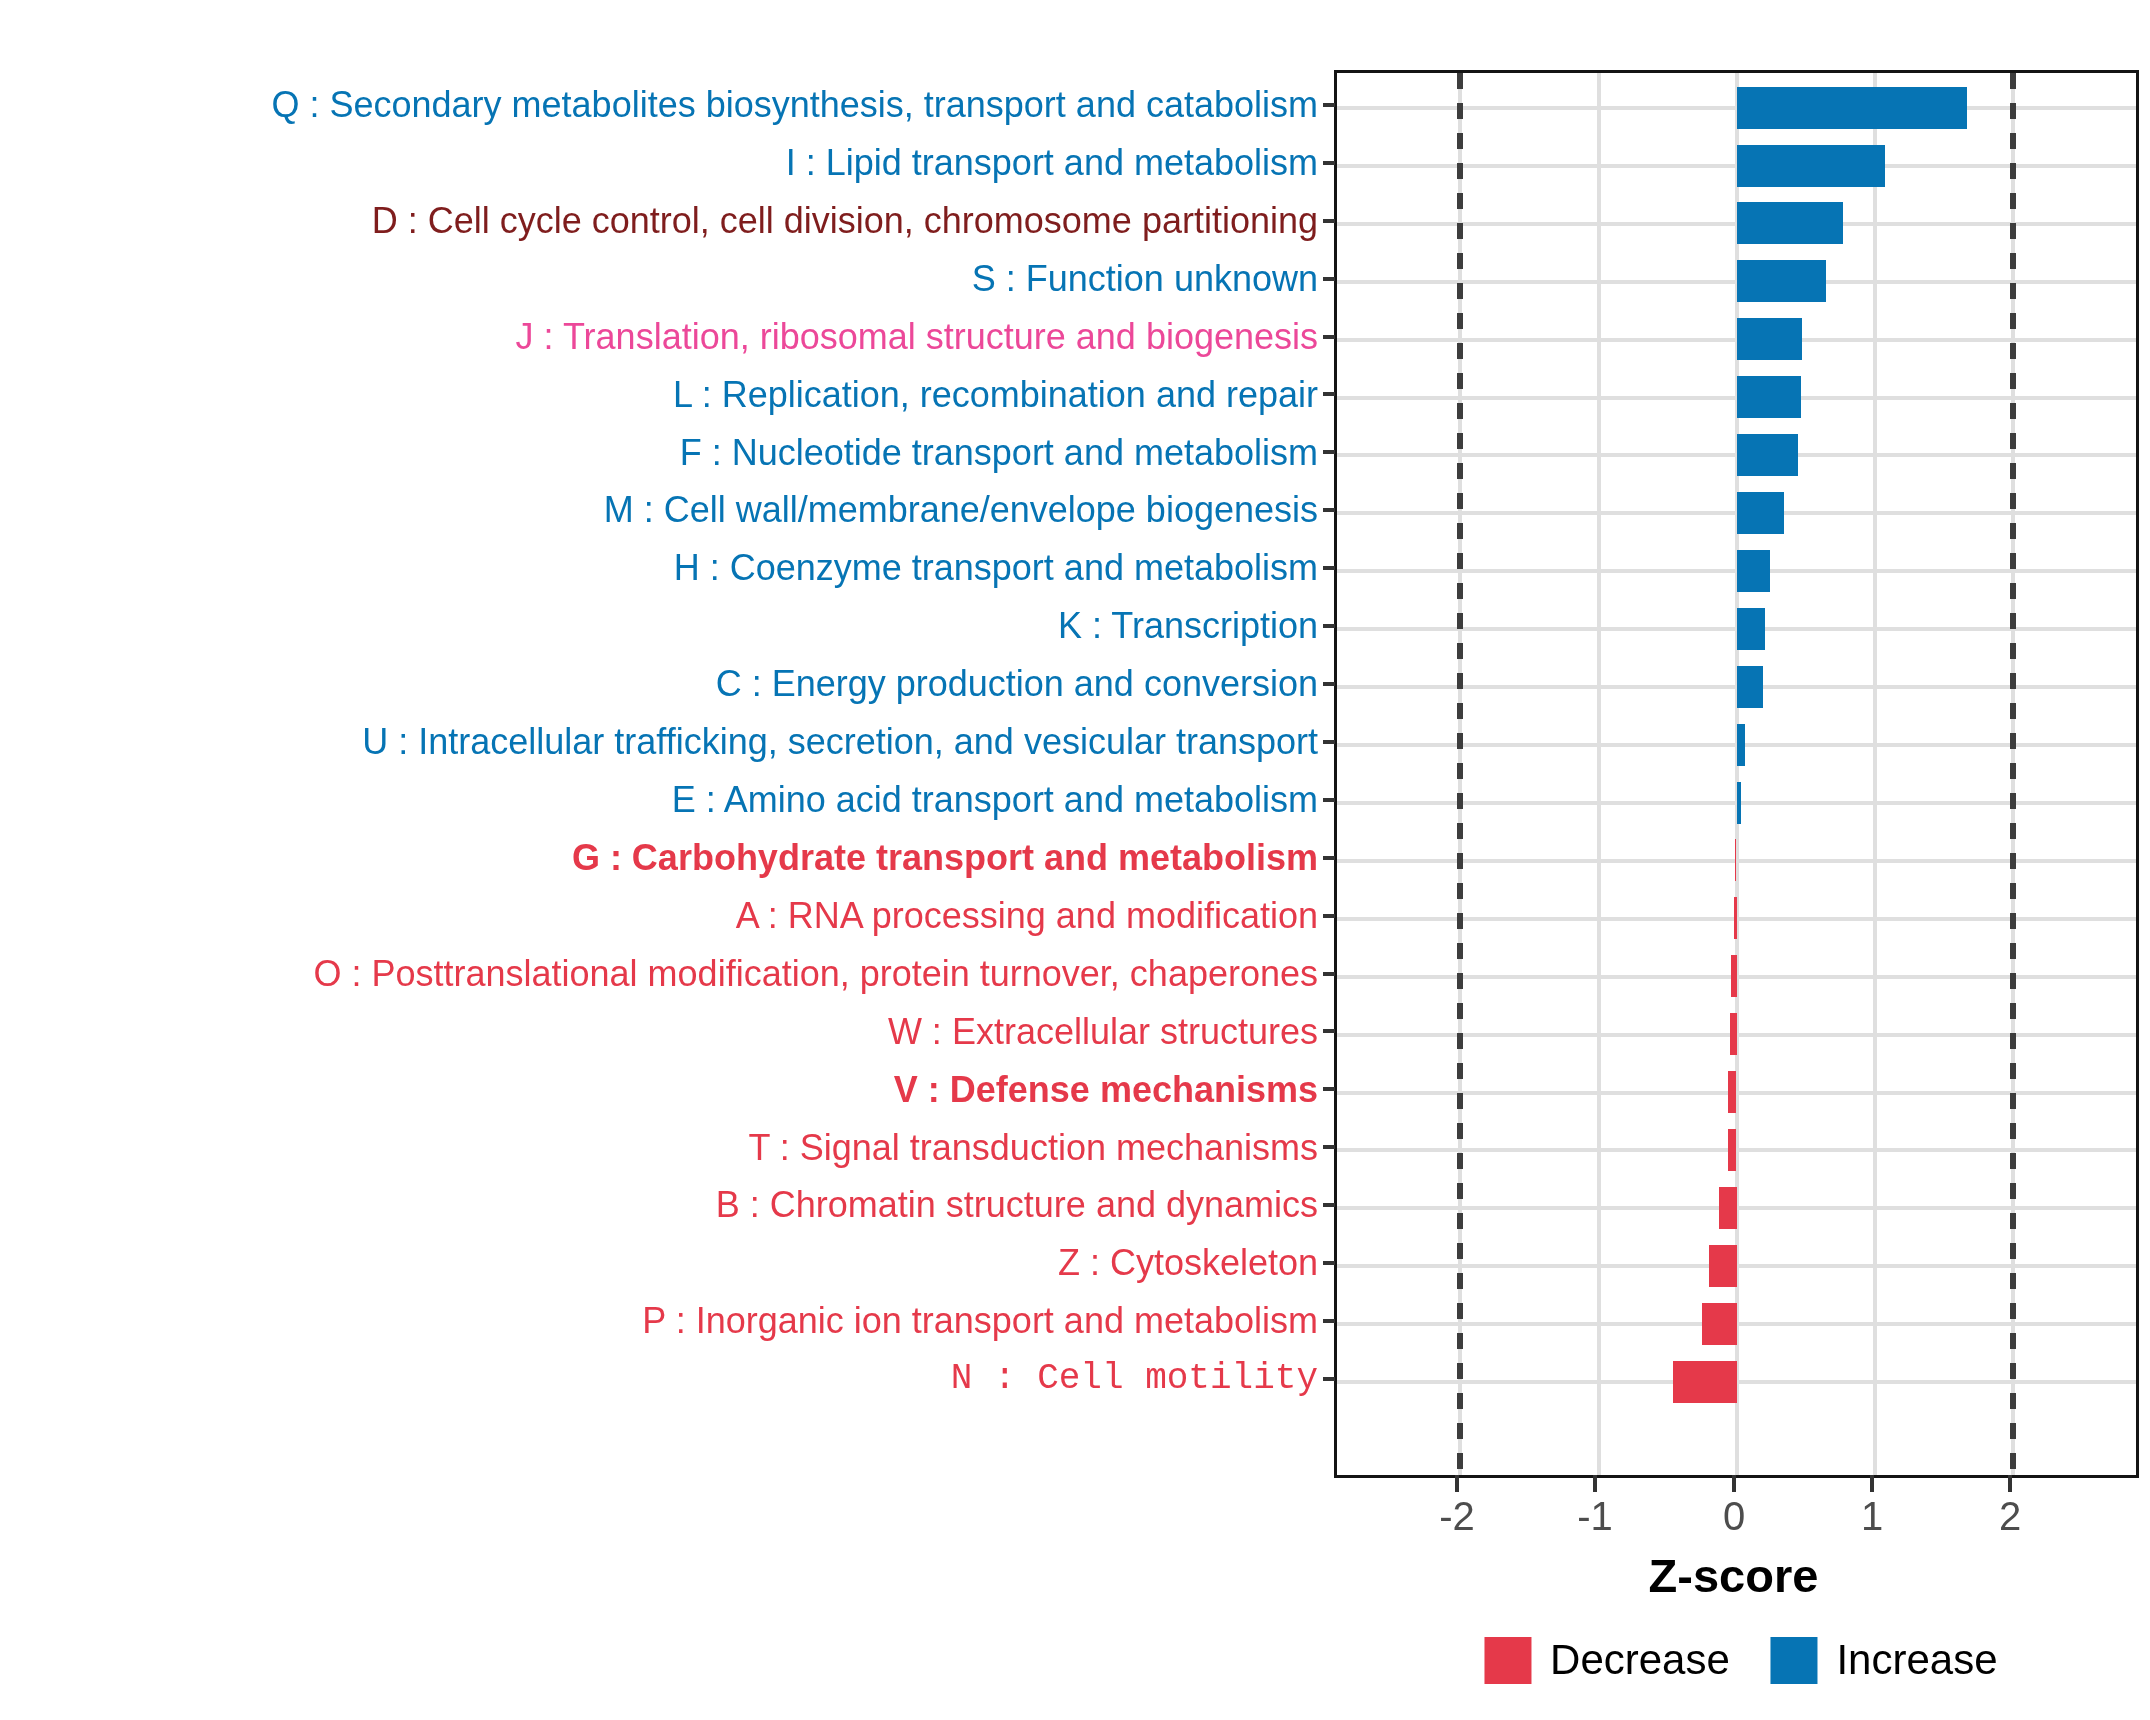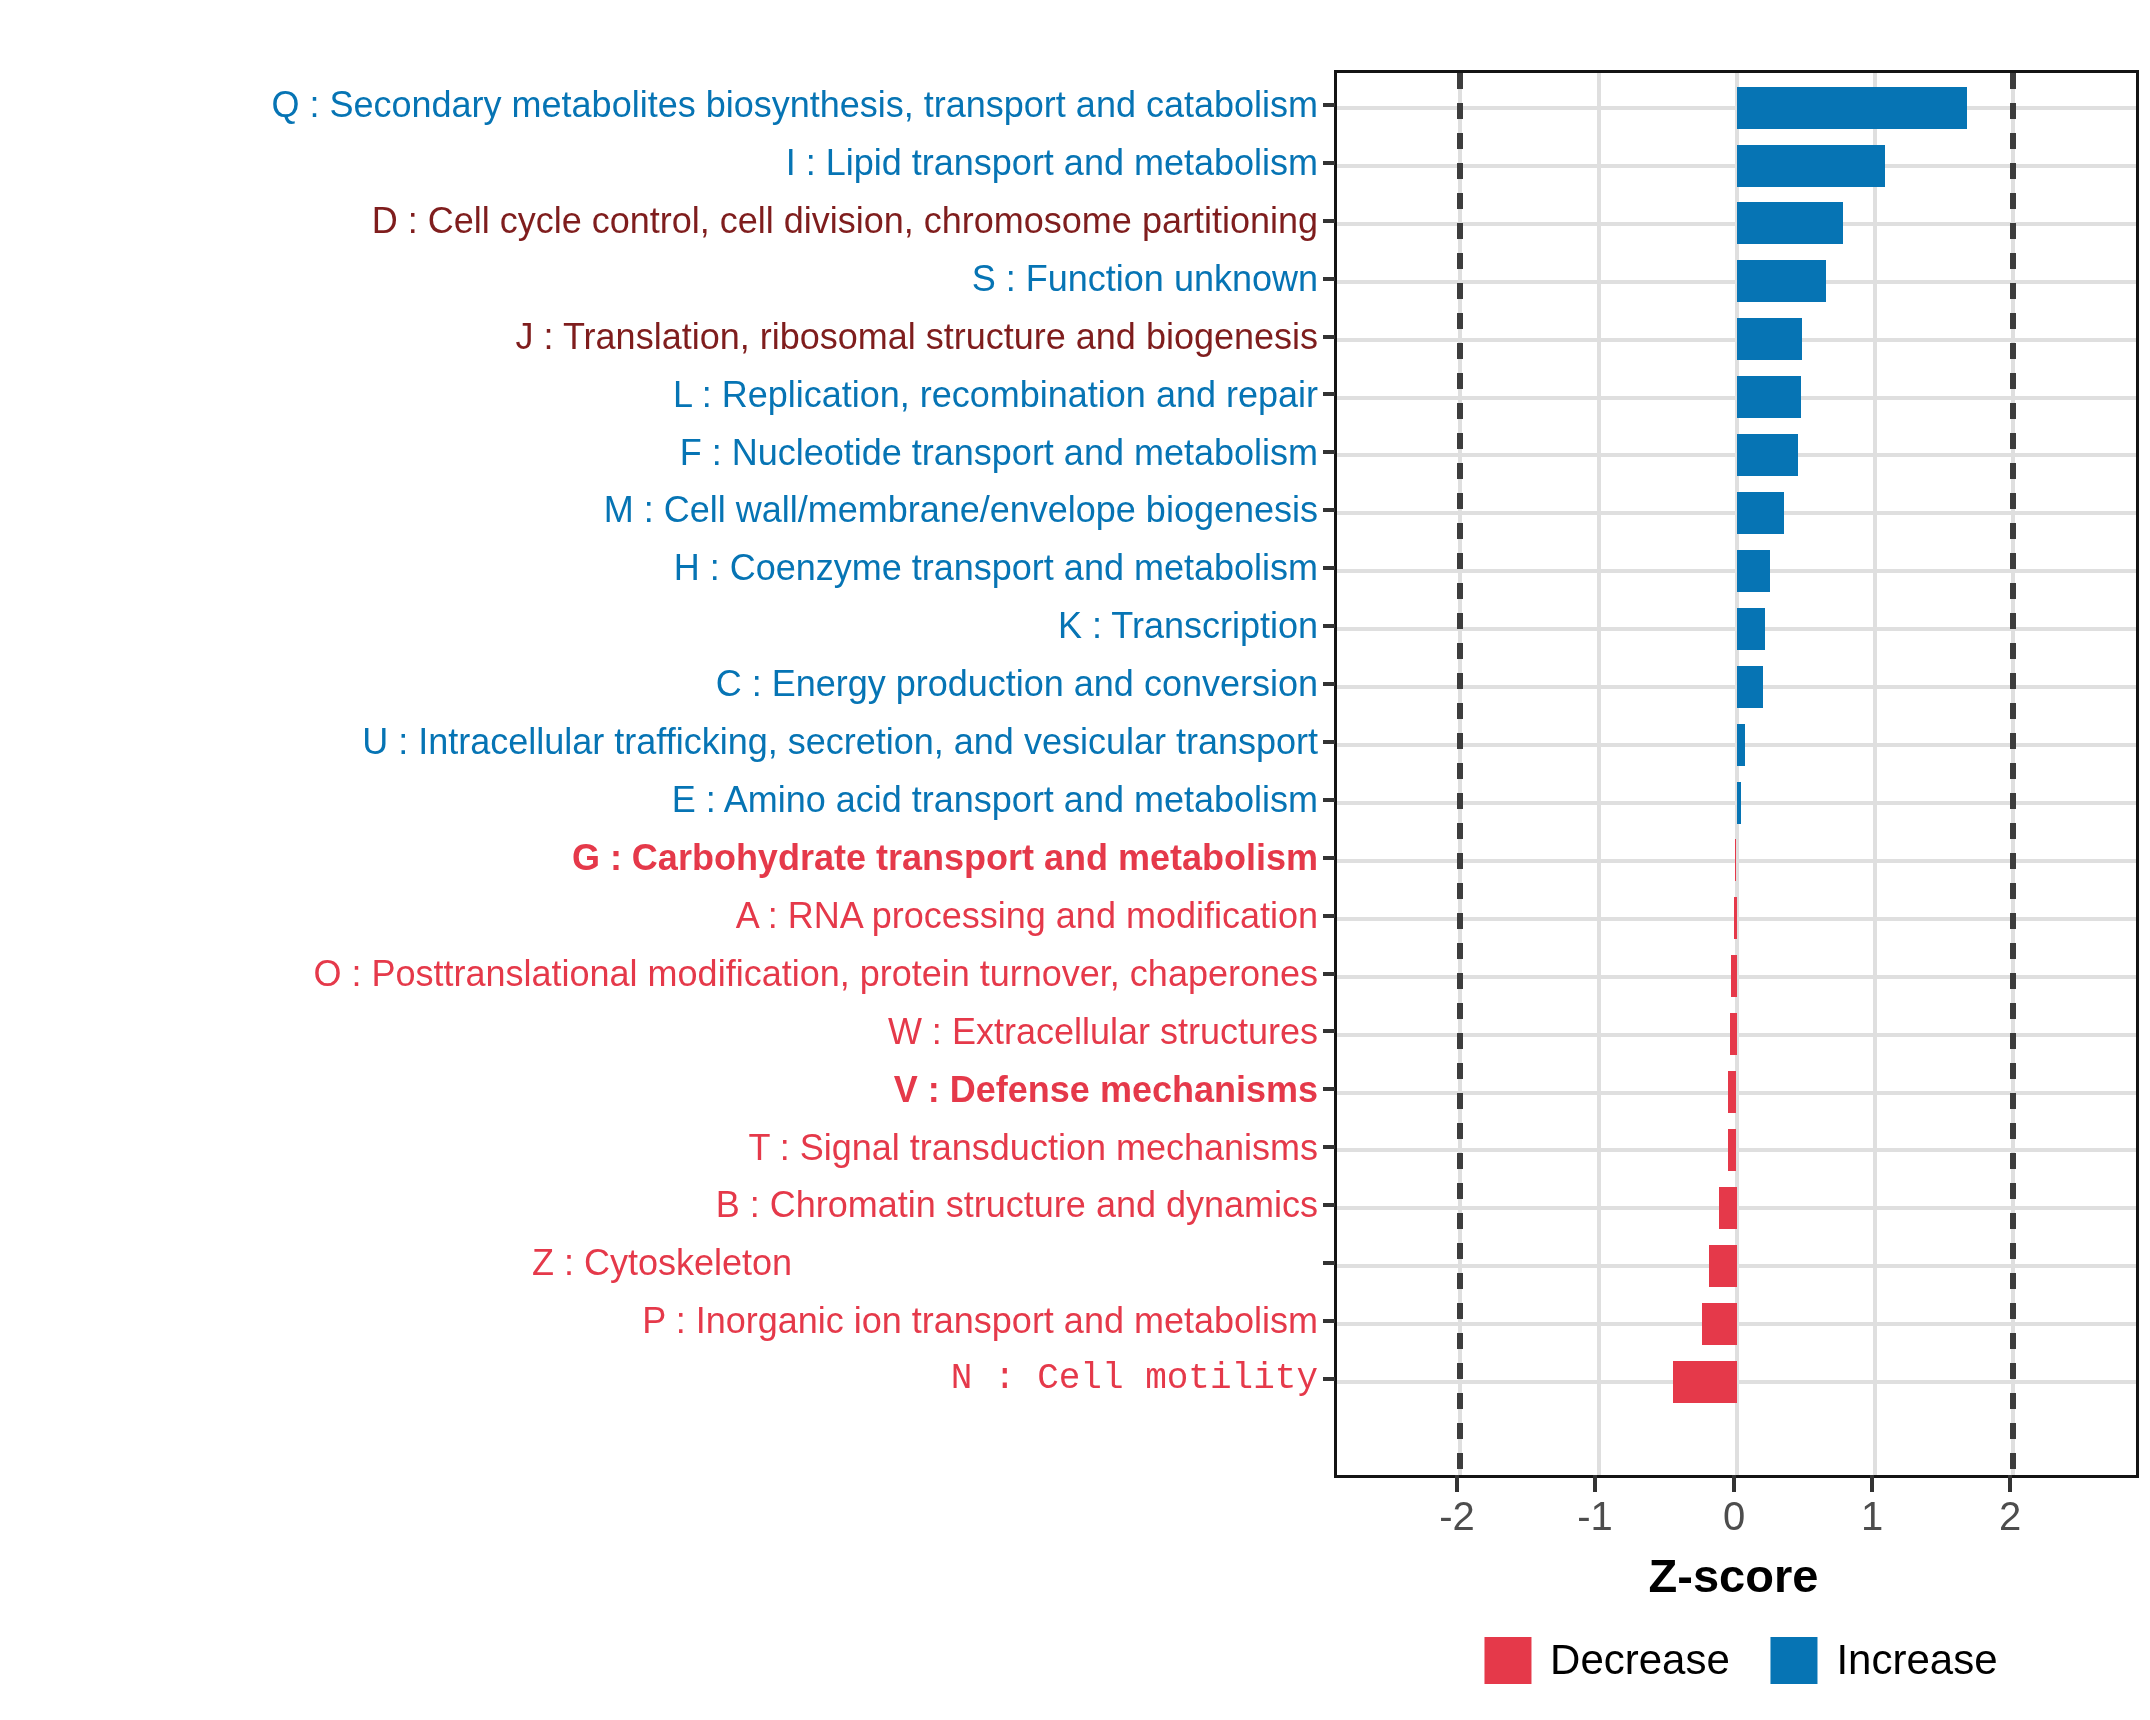--- a/index.html
+++ b/index.html
@@ -113,21 +113,21 @@
 
 <div id="y-axis">
     <div class="ylabel" style="top: 82px; color: rgb(6, 116, 180);">Q : Secondary metabolites biosynthesis, transport and catabolism</div>
     <div class="ytick" style="top: 103px;"></div>
     <div class="ylabel" style="top: 140px; color: rgb(6, 116, 180);">I : Lipid transport and metabolism</div>
     <div class="ytick" style="top: 161px;"></div>
     <div class="ylabel" style="top: 198px; color: #7f1d1d;">D : Cell cycle control, cell division, chromosome partitioning</div>
     <div class="ytick" style="top: 219px;"></div>
     <div class="ylabel" style="top: 256px; color: rgb(6, 116, 180);">S : Function unknown</div>
     <div class="ytick" style="top: 277px;"></div>
-    <div class="ylabel" style="top: 314px; color: #7f1d1d;">J : Translation, ribosomal structure and biogenesis</div>
+    <div class="ylabel" style="top: 314px; color: #ec4899;">J : Translation, ribosomal structure and biogenesis</div>
     <div class="ytick" style="top: 335px;"></div>
     <div class="ylabel" style="top: 372px; color: rgb(6, 116, 180);">L : Replication, recombination and repair</div>
     <div class="ytick" style="top: 392px;"></div>
     <div class="ylabel" style="top: 430px; color: rgb(6, 116, 180);">F : Nucleotide transport and metabolism</div>
     <div class="ytick" style="top: 450px;"></div>
     <div class="ylabel" style="top: 487px; color: rgb(6, 116, 180);">M : Cell wall/membrane/envelope biogenesis</div>
     <div class="ytick" style="top: 508px;"></div>
     <div class="ylabel" style="top: 545px; color: rgb(6, 116, 180);">H : Coenzyme transport and metabolism</div>
     <div class="ytick" style="top: 566px;"></div>
     <div class="ylabel" style="top: 603px; color: rgb(6, 116, 180);">K : Transcription</div>
@@ -145,21 +145,21 @@
     <div class="ylabel" style="top: 951px; color: rgb(229, 57, 74);">O : Posttranslational modification, protein turnover, chaperones</div>
     <div class="ytick" style="top: 972px;"></div>
     <div class="ylabel" style="top: 1009px; color: rgb(229, 57, 74);">W : Extracellular structures</div>
     <div class="ytick" style="top: 1029px;"></div>
     <div class="ylabel" style="top: 1067px; color: rgb(229, 57, 74); font-weight: bold;">V : Defense mechanisms</div>
     <div class="ytick" style="top: 1087px;"></div>
     <div class="ylabel" style="top: 1125px; color: rgb(229, 57, 74);">T : Signal transduction mechanisms</div>
     <div class="ytick" style="top: 1145px;"></div>
     <div class="ylabel" style="top: 1182px; color: rgb(229, 57, 74);">B : Chromatin structure and dynamics</div>
     <div class="ytick" style="top: 1203px;"></div>
-    <div class="ylabel" style="top: 1240px; color: rgb(229, 57, 74); text-align: center;">Z : Cytoskeleton</div>
+    <div class="ylabel" style="top: 1240px; color: rgb(229, 57, 74);">Z : Cytoskeleton</div>
     <div class="ytick" style="top: 1261px;"></div>
     <div class="ylabel" style="top: 1298px; color: rgb(229, 57, 74);">P : Inorganic ion transport and metabolism</div>
     <div class="ytick" style="top: 1319px;"></div>
     <div class="ylabel" style="top: 1356px; color: rgb(229, 57, 74); font-family: Liberation Mono, monospace;">N : Cell motility</div>
     <div class="ytick" style="top: 1377px;"></div>
   </div>
 
 <div id="x-axis">
     <div class="xtick" style="left: 1455px;"></div>
     <div class="xticklabel" style="left: 1407px;">-2</div>

